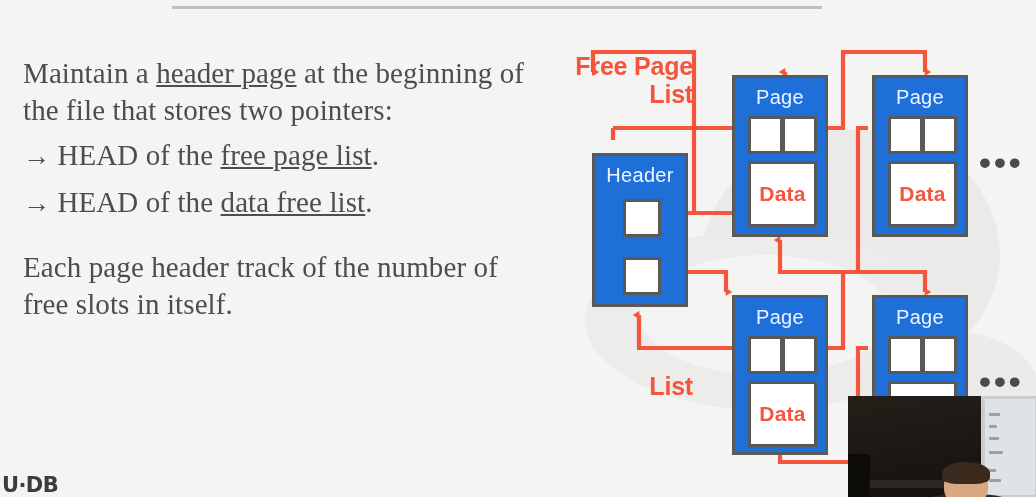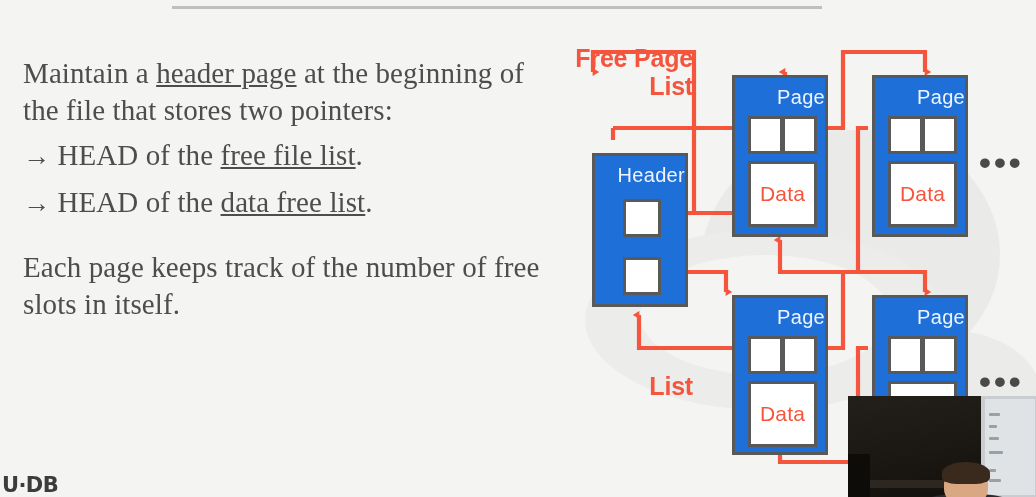--- a/index.html
+++ b/index.html
@@ -84,50 +84,50 @@
 
   .listlabel {
     position: absolute;
     color: #f4553c;
     font-weight: bold;
     font-size: 25px;
     line-height: 28px;
     text-align: right;
     letter-spacing: -.2px;
   }
-  #free-page-list-label { left: 540px; top: 44px; width: 153px; }
+  #free-page-list-label { left: 540px; top: 52px; width: 153px; }
   #data-page-list-label { left: 535px; top: 372px; width: 158px; }
 
   .node {
     position: absolute;
     background: #1f6fd8;
     border: 3px solid #595959;
     box-sizing: border-box;
   }
   .node-title {
     color: #eef4fd;
     font-size: 20px;
-    text-align: right;
+    text-align: center;
     line-height: 20px;
     margin-top: 9px;
     letter-spacing: .3px;
   }
   .slot {
     background: #ffffff;
     border: 3px solid #595959;
     box-sizing: border-box;
     position: absolute;
   }
   .databox {
     background: #ffffff;
     border: 3px solid #595959;
     box-sizing: border-box;
     position: absolute;
     color: #f4553c;
-    font-weight: normal;
+    font-weight: bold;
     font-size: 21px;
     display: flex;
     align-items: center;
     justify-content: center;
     letter-spacing: .2px;
   }
   .ellipsis {
     position: absolute;
     color: #4a4a4a;
     font-size: 34px;
@@ -224,26 +224,26 @@
   <div class="watermark wm-c"></div>
   <div class="watermark wm-d"></div>
 
   <div class="divider"></div>
 
   <div class="text-col">
     <p class="para">
       <span>Maintain a </span><span class="u">header page</span><span> at the beginning of the file that stores two pointers:</span>
     </p>
     <div class="para arrow-item">
-      <span class="arrow-glyph">→</span><span> HEAD of the </span><span class="u">free file list</span><span>.</span>
+      <span class="arrow-glyph">→</span><span> HEAD of the </span><span class="u">free page list</span><span>.</span>
     </div>
     <div class="para arrow-item">
       <span class="arrow-glyph">→</span><span> HEAD of the </span><span class="u">data free list</span><span>.</span>
     </div>
-    <p class="para second">Each page keeps track of the number of free slots in itself.</p>
+    <p class="para second">Each page header track of the number of free slots in itself.</p>
   </div>
 
   <div class="diagram">
 
     <svg width="1036" height="497">
       <defs>
         <marker id="ah" markerWidth="9" markerHeight="9" refX="4.5" refY="7.4" orient="auto-start-reverse" markerUnits="userSpaceOnUse">
           <path d="M0.4,1.2 L4.5,7.8 L8.6,1.2 Z" fill="#f4553c" transform="rotate(180 4.5 4.5)"></path>
         </marker>
       </defs>

